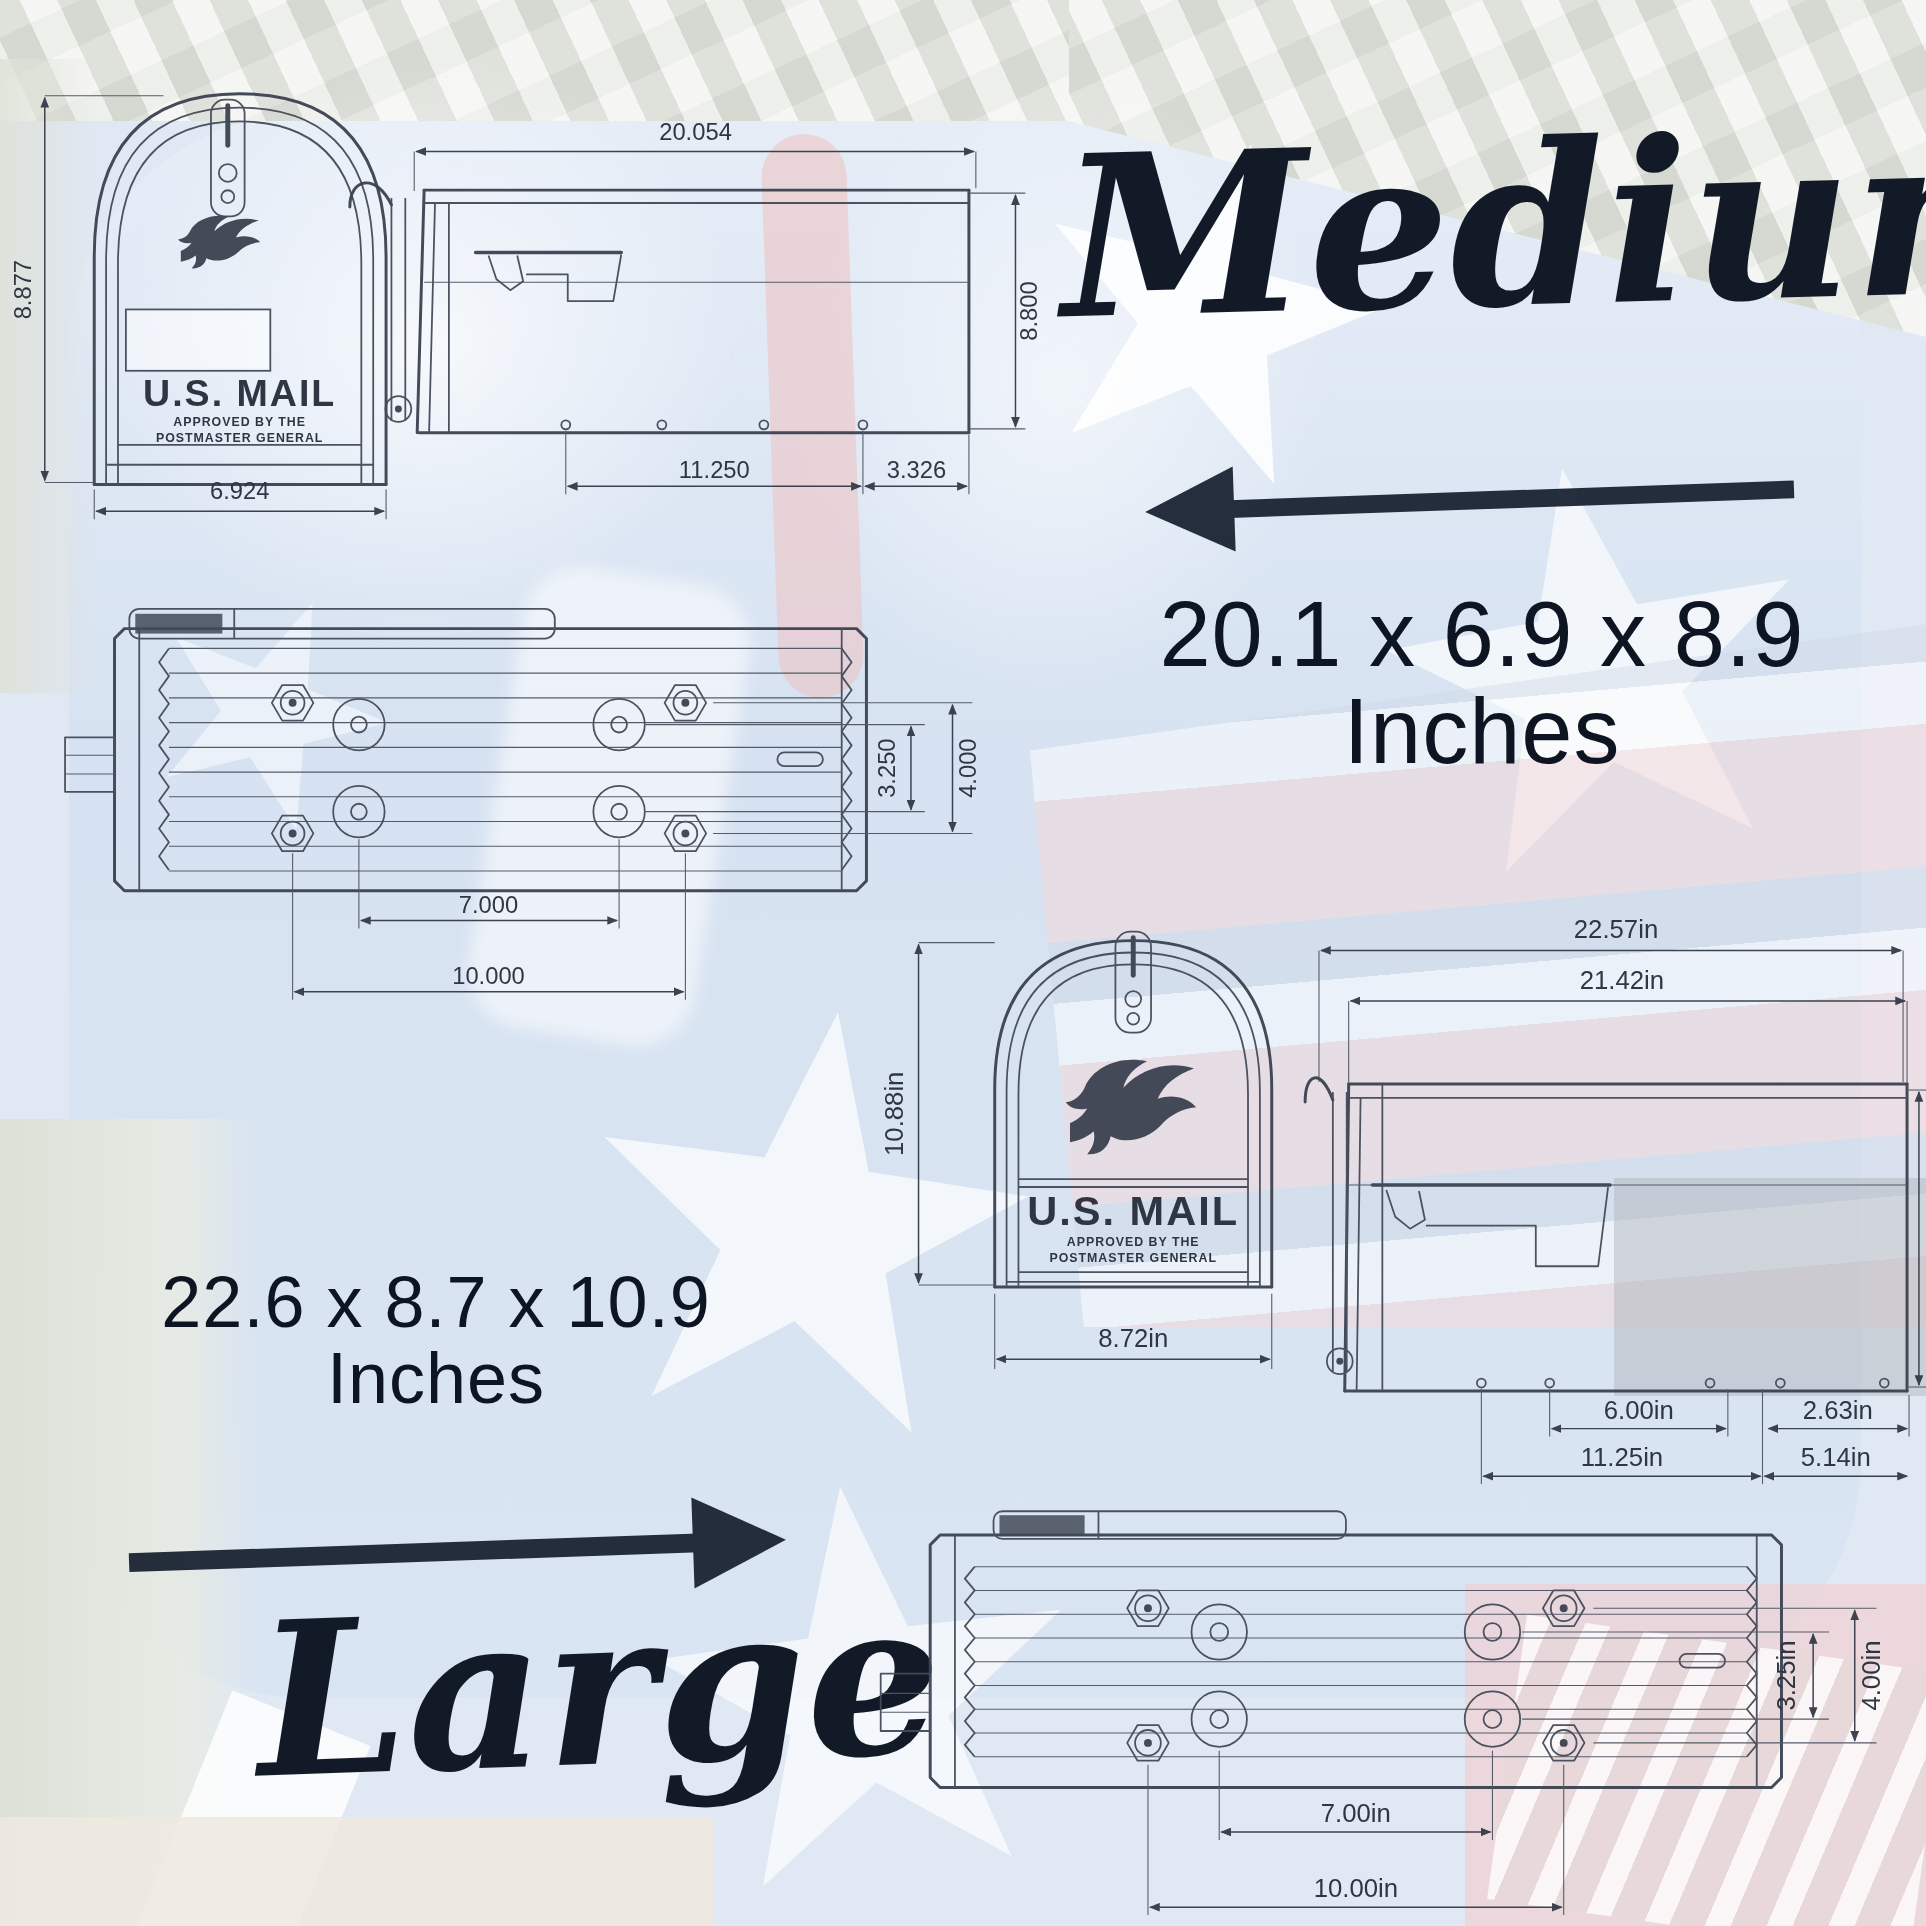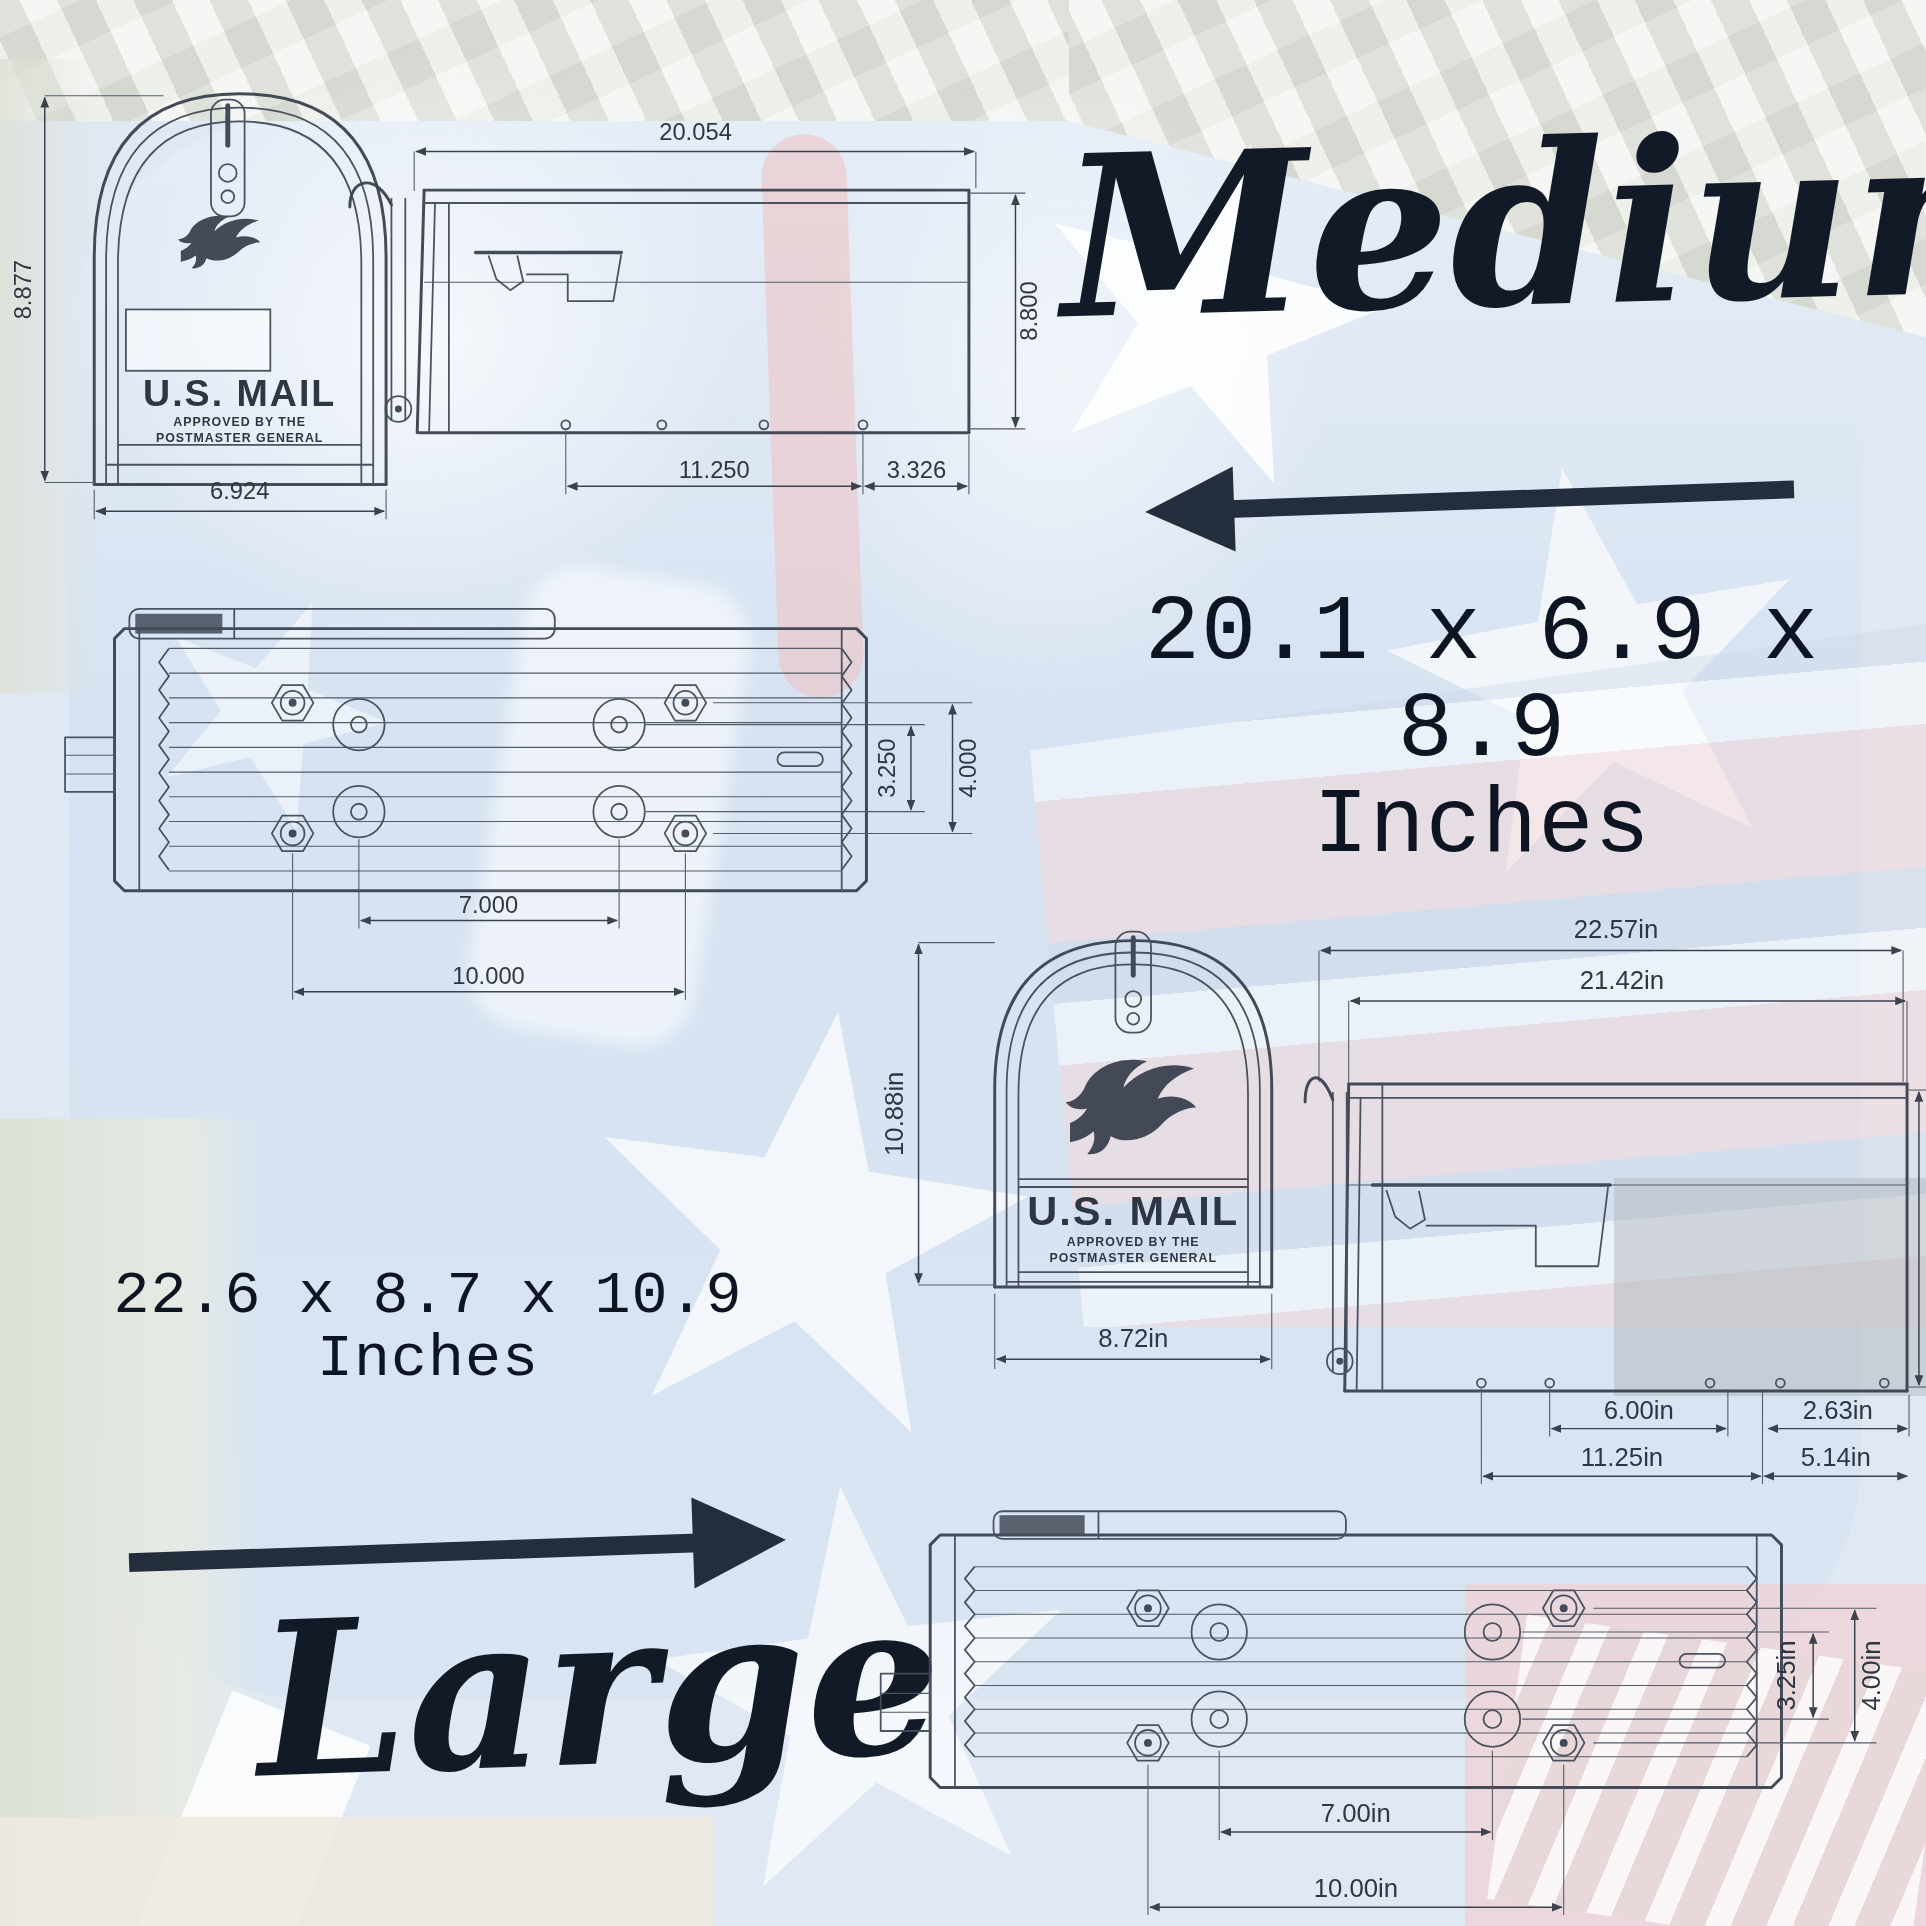--- a/index.html
+++ b/index.html
@@ -57,23 +57,23 @@
   svg.draw .plate{fill:rgba(255,255,255,.55);stroke:#434a58;stroke-width:1.8;}
   svg.draw text{fill:#262d3a;font-family:"Liberation Sans",sans-serif;font-size:24px;text-anchor:middle;}
   svg.draw text.brand{font-weight:bold;letter-spacing:2px;}
   svg.draw text.small{font-size:12.5px;font-weight:bold;letter-spacing:1px;}
   svg.draw text.dl{font-size:26px;}
   
   .script{font-family:"DejaVu Serif","Liberation Serif",serif;font-style:italic;font-weight:600;
     color:#121a28;line-height:.9;}
   #medium-label{left:1061px;top:127px;width:865px;text-align:center;font-size:223px;transform:rotate(-1.5deg);}
   #large-label{left:257px;top:1596px;width:554px;text-align:center;font-size:213px;transform:rotate(-2deg);}
-  .sizeblock{text-align:center;color:#0e1522;letter-spacing:1px;line-height:1.05;font-family:Liberation Mono, monospace;}
+  .sizeblock{text-align:center;color:#0e1522;letter-spacing:1px;line-height:1.05;}
   #medium-size{left:1044px;top:586px;width:876px;font-size:92px;}
-  #large-size{left:17px;top:1265px;width:822px;font-size:60px;}
+  #large-size{left:25px;top:1265px;width:822px;font-size:72px;}
 </style>
 </head>
 <body>
 
 <div id="canvas">
 
   <div class="abs bg-blue-body"></div>
   <div class="abs bg-foliage bg-top"></div>
   <div class="abs bg-foliage bg-top-right"></div>
   <div class="abs bg-left"></div>

